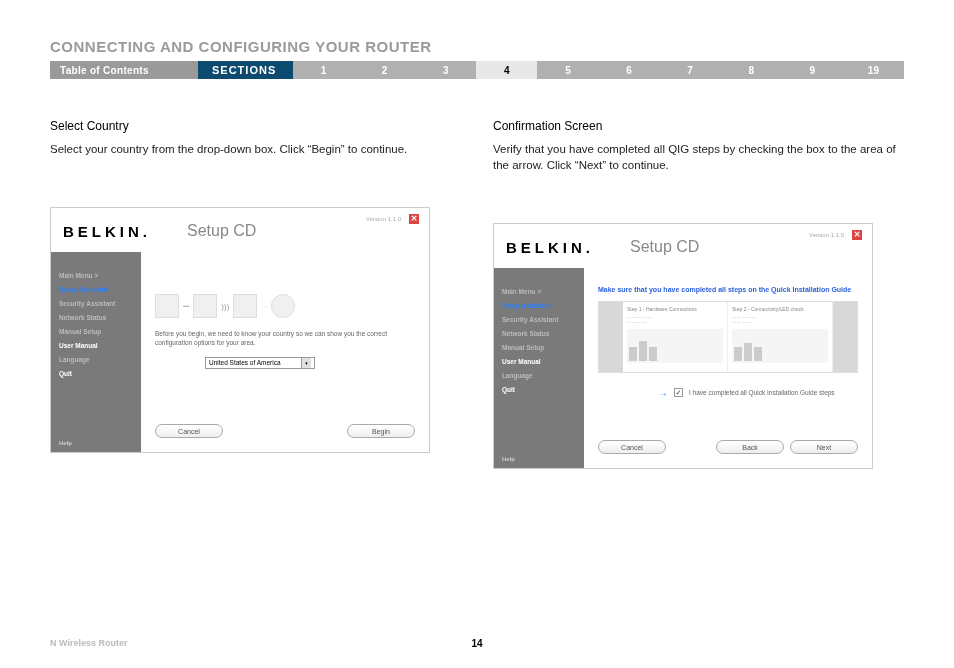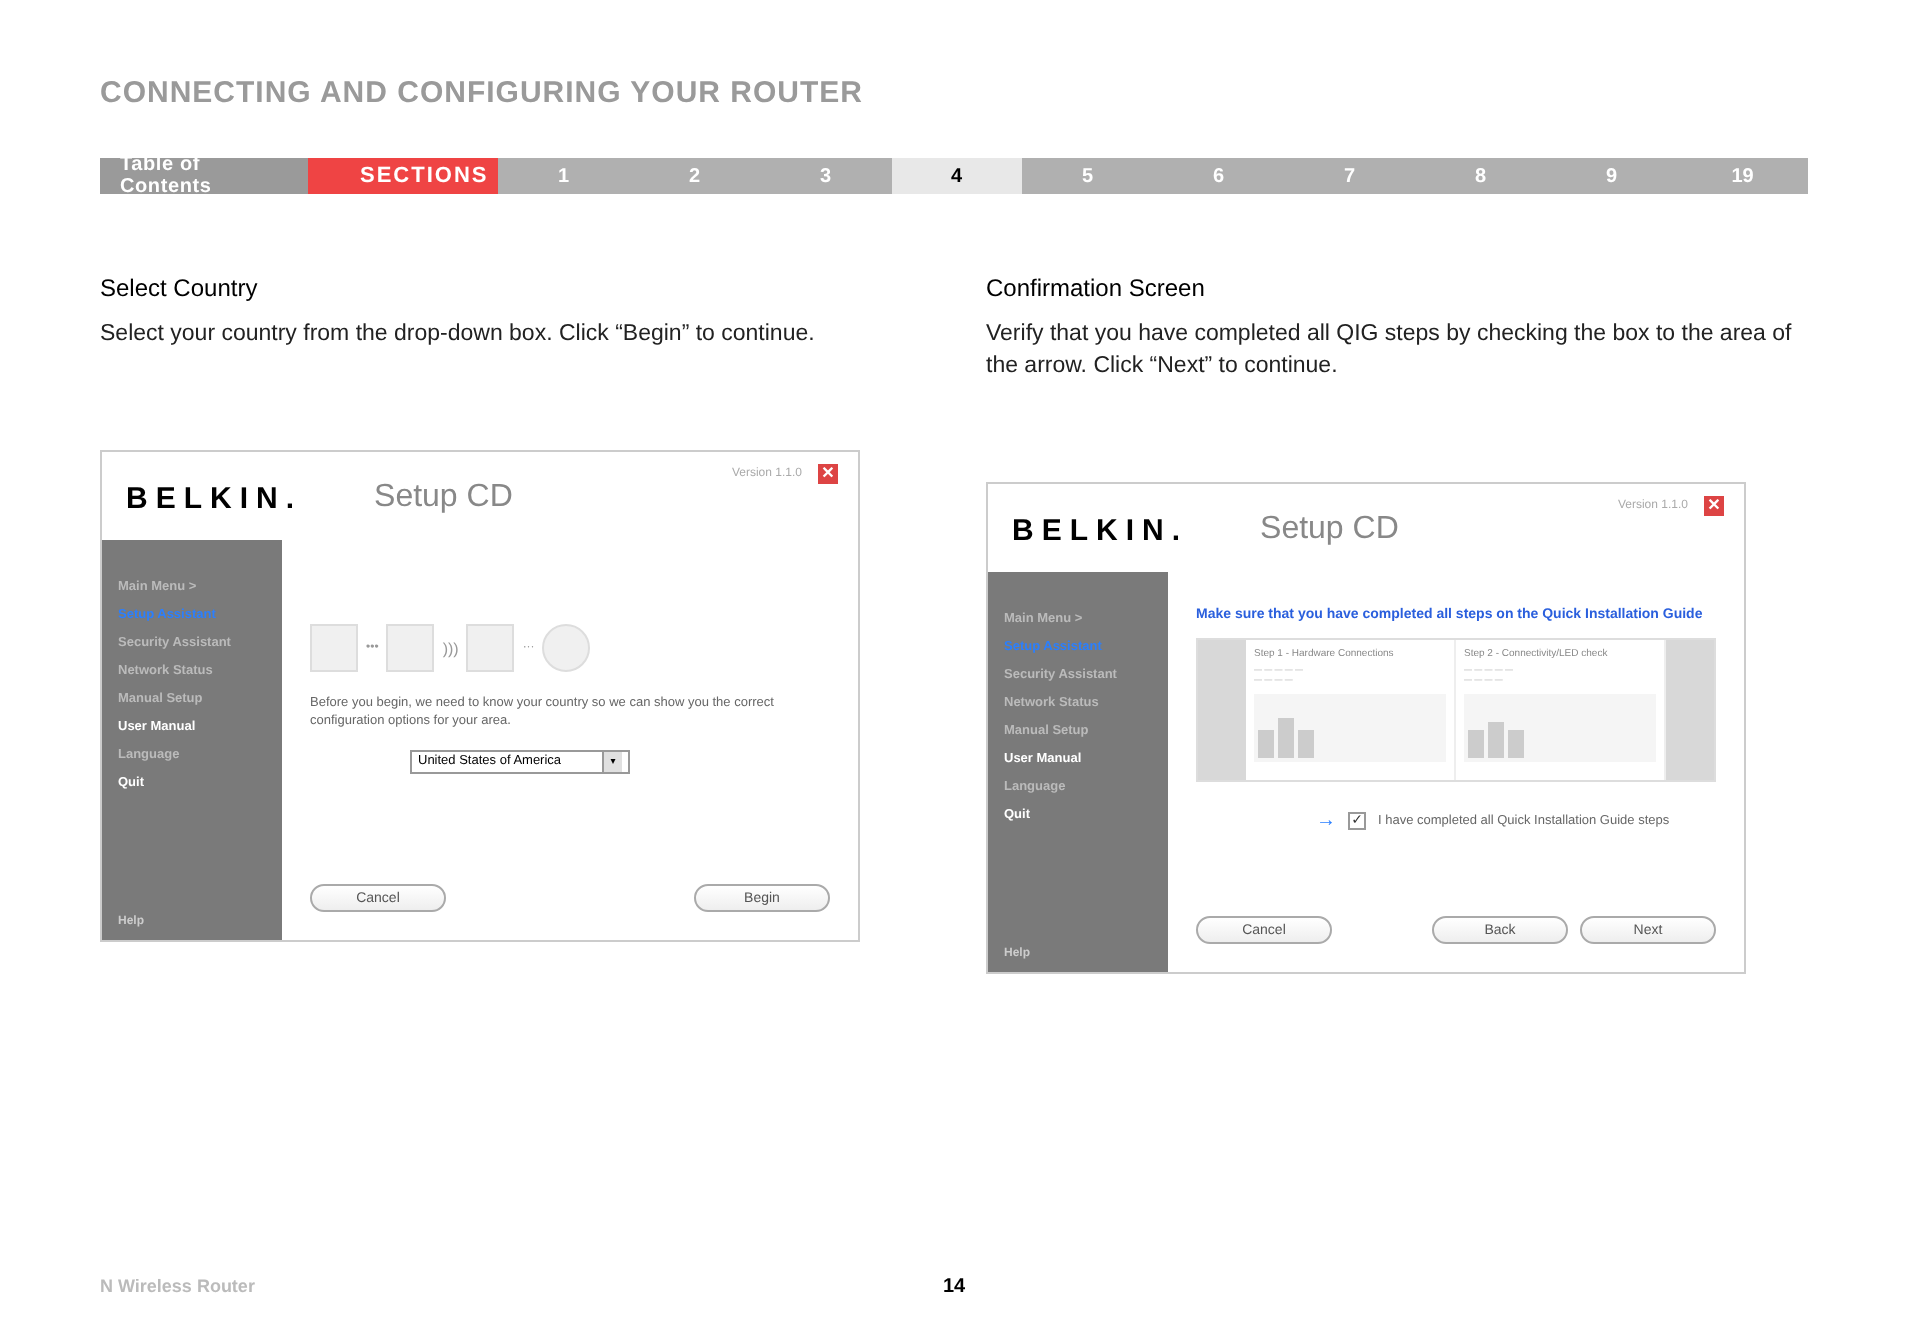--- a/index.html
+++ b/index.html
@@ -16,42 +16,42 @@
       overflow: hidden;
     }
     .page-container {
       padding: 38px 50px 0 50px;
     }
     .page-title {
       font-size: 15px;
       font-weight: bold;
       color: #9a9a9a;
       letter-spacing: 0.5px;
-      margin-bottom: 24px;
+      margin-bottom: 6px;
     }
     .nav-bar {
       display: flex;
       align-items: stretch;
       height: 18px;
       font-size: 10px;
       font-weight: bold;
       color: #fff;
       margin-bottom: 40px;
     }
     .nav-toc {
       background: #9a9a9a;
       padding: 0 10px;
       display: flex;
       align-items: center;
-      width: 104px;
+      width: 148px;
       letter-spacing: 0.3px;
     }
     .nav-sections {
-      background: #ef4444;
-      padding: 0 26px;
+      background: #0c4a6e;
+      padding: 0 14px;
       display: flex;
       align-items: center;
       font-size: 11px;
       letter-spacing: 1px;
       width: 95px;
     }
     .nav-numbers {
       background: #b0b0b0;
       flex: 1;
       display: flex;

